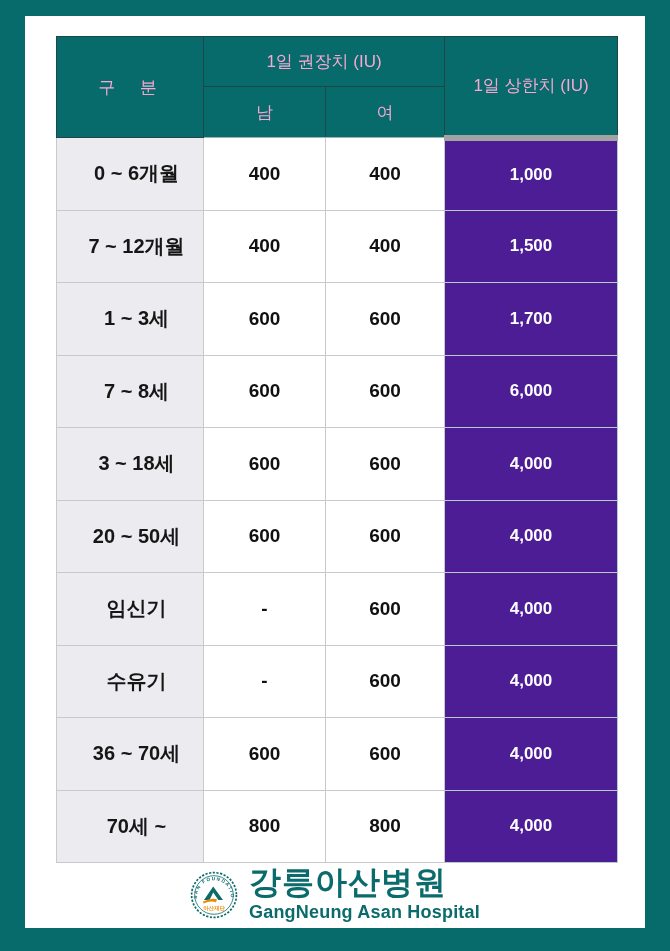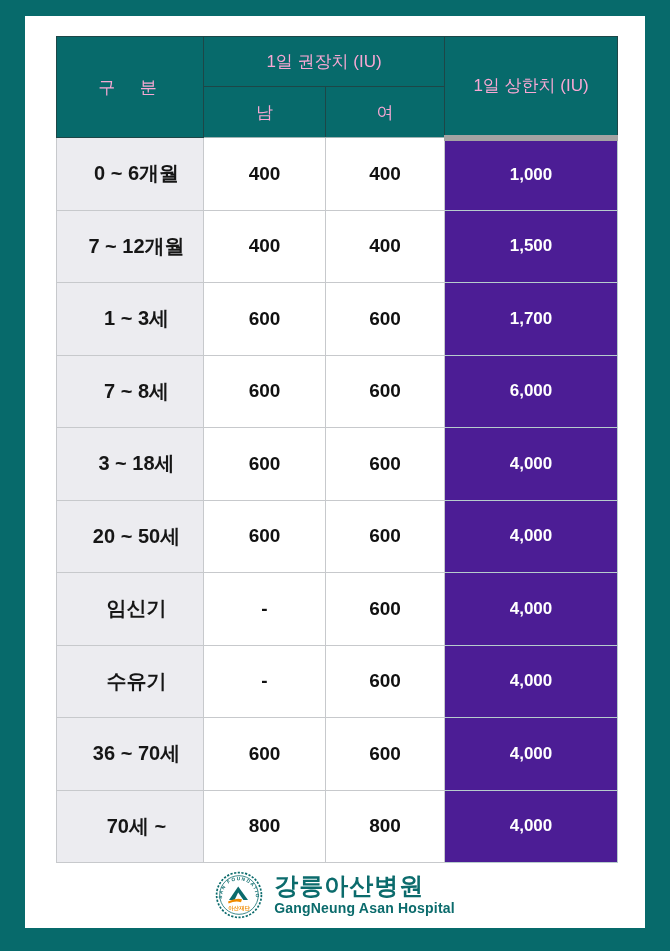--- a/index.html
+++ b/index.html
@@ -77,28 +77,28 @@
     height: 67px;
     display: flex;
     align-items: center;
     justify-content: center;
     gap: 11px;
   }
   .seal { width: 48px; height: 48px; flex: 0 0 auto; }
   .hosp-names { display: flex; flex-direction: column; justify-content: center; }
   .hosp-ko {
     color: #0b6b6c;
-    font-size: 24px;
+    font-size: 32px;
     font-weight: bold;
     letter-spacing: 1px;
     line-height: 1.05;
   }
   .hosp-en {
     color: #0b6b6c;
-    font-size: 14px;
+    font-size: 18px;
     font-weight: bold;
     letter-spacing: 0.2px;
     margin-top: 2px;
   }
 </style>
 </head>
 <body>
 
 <div class="paper">
 

